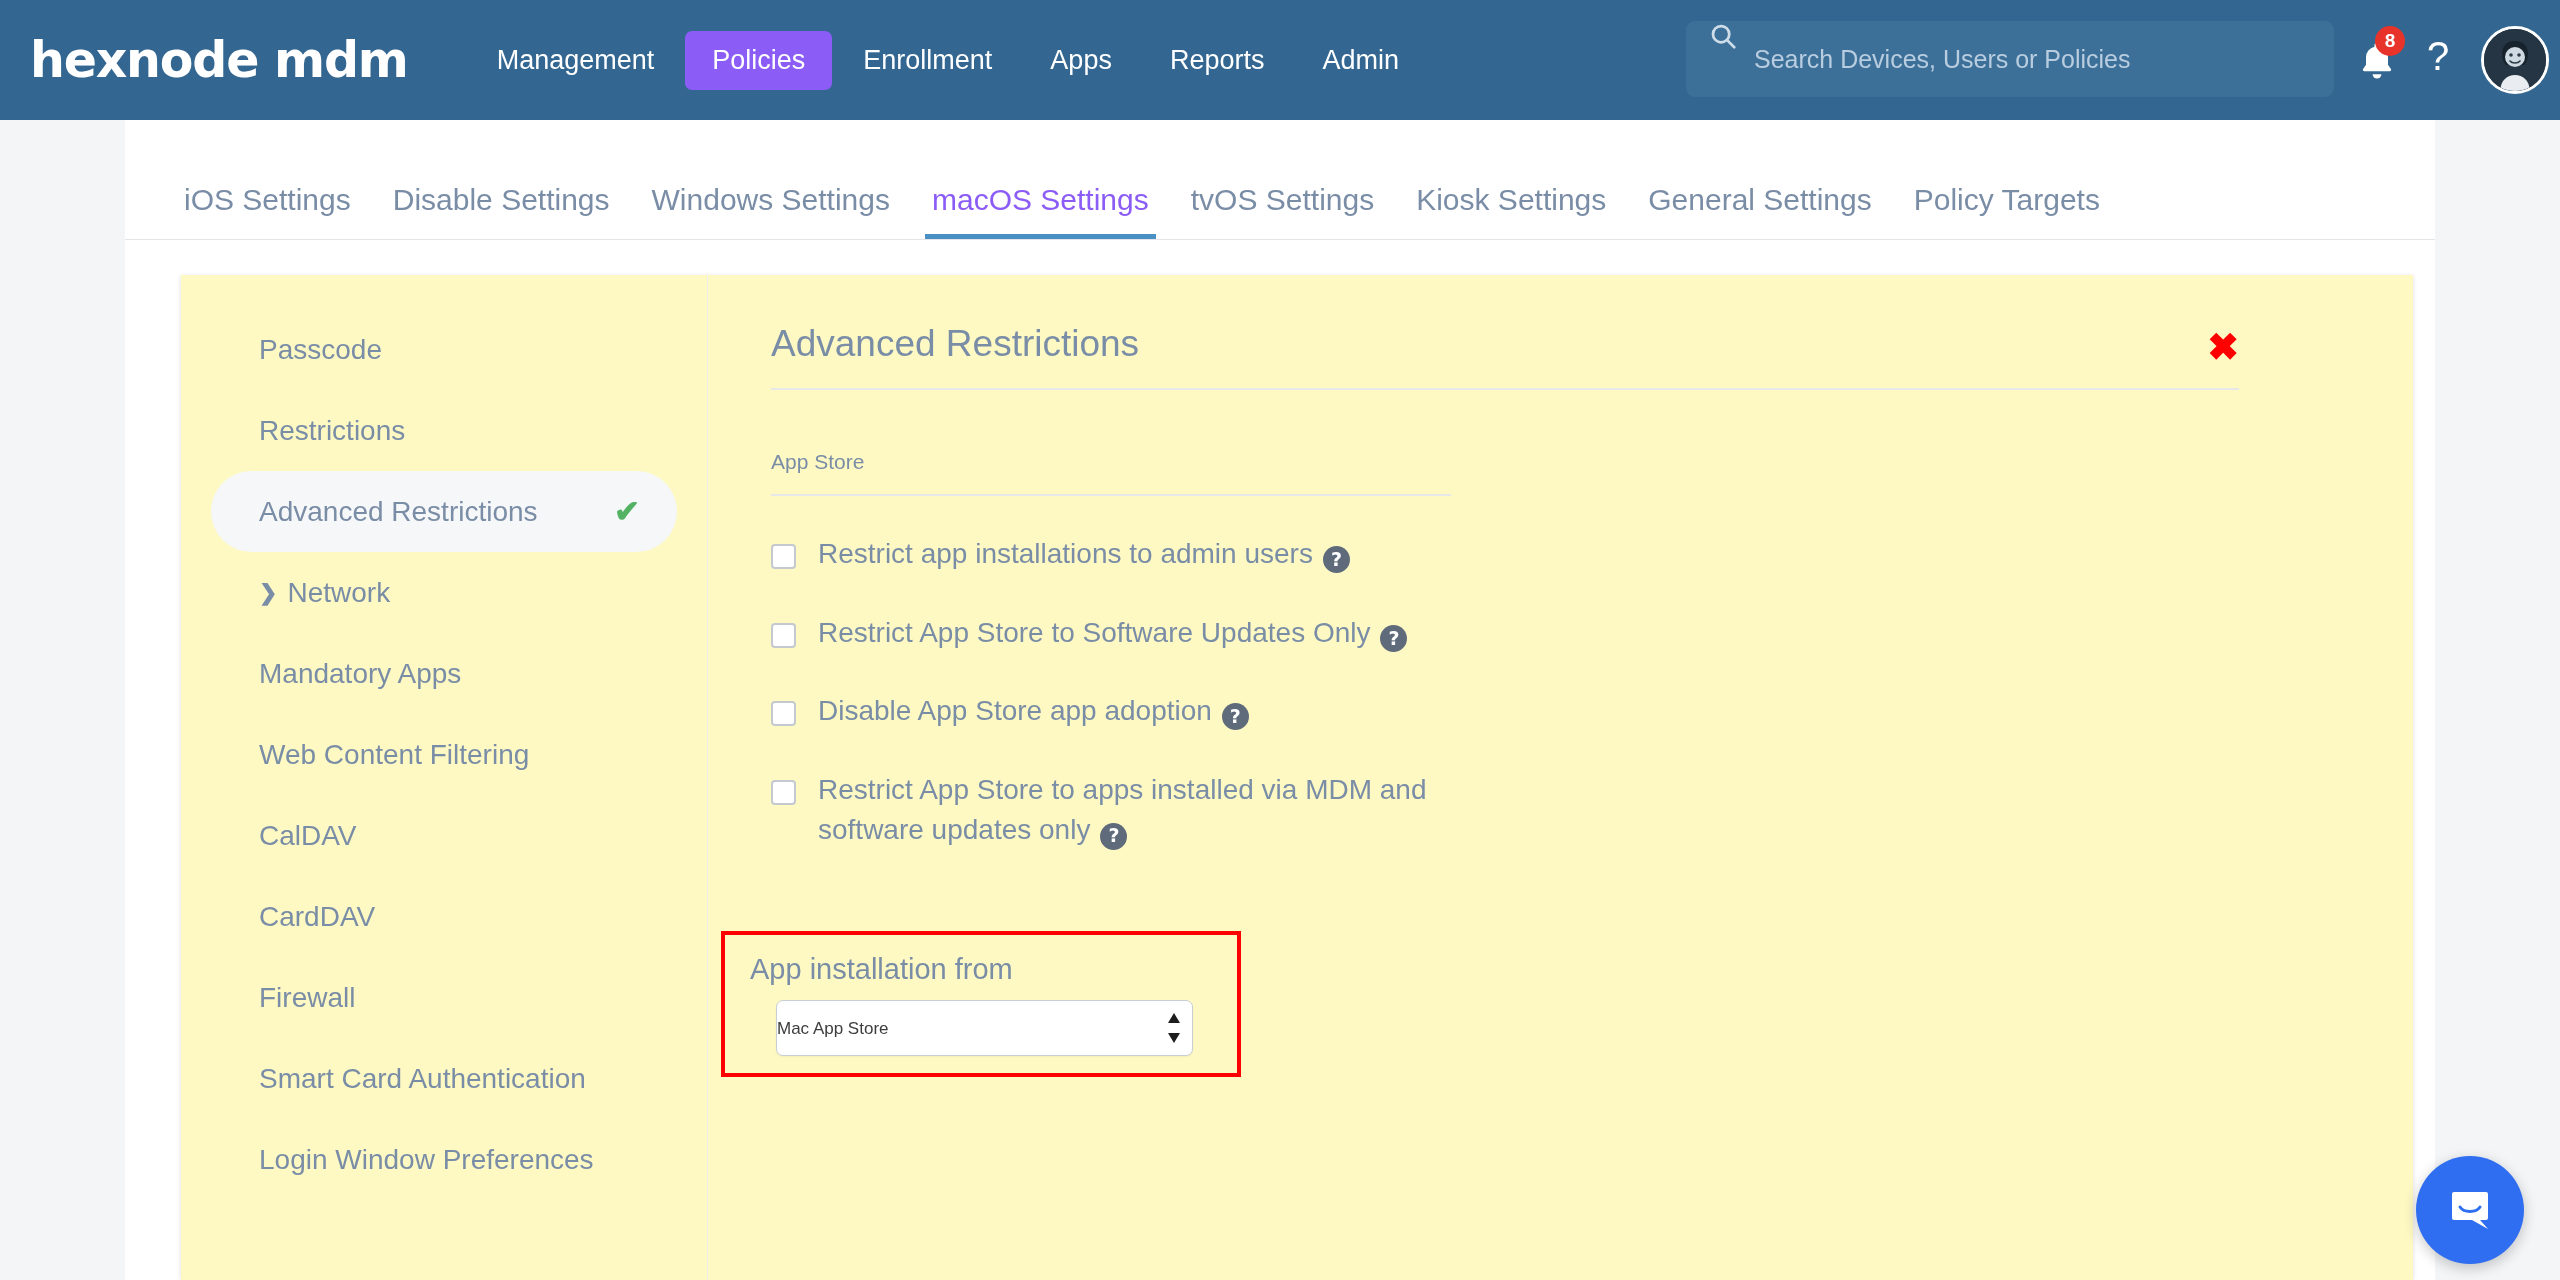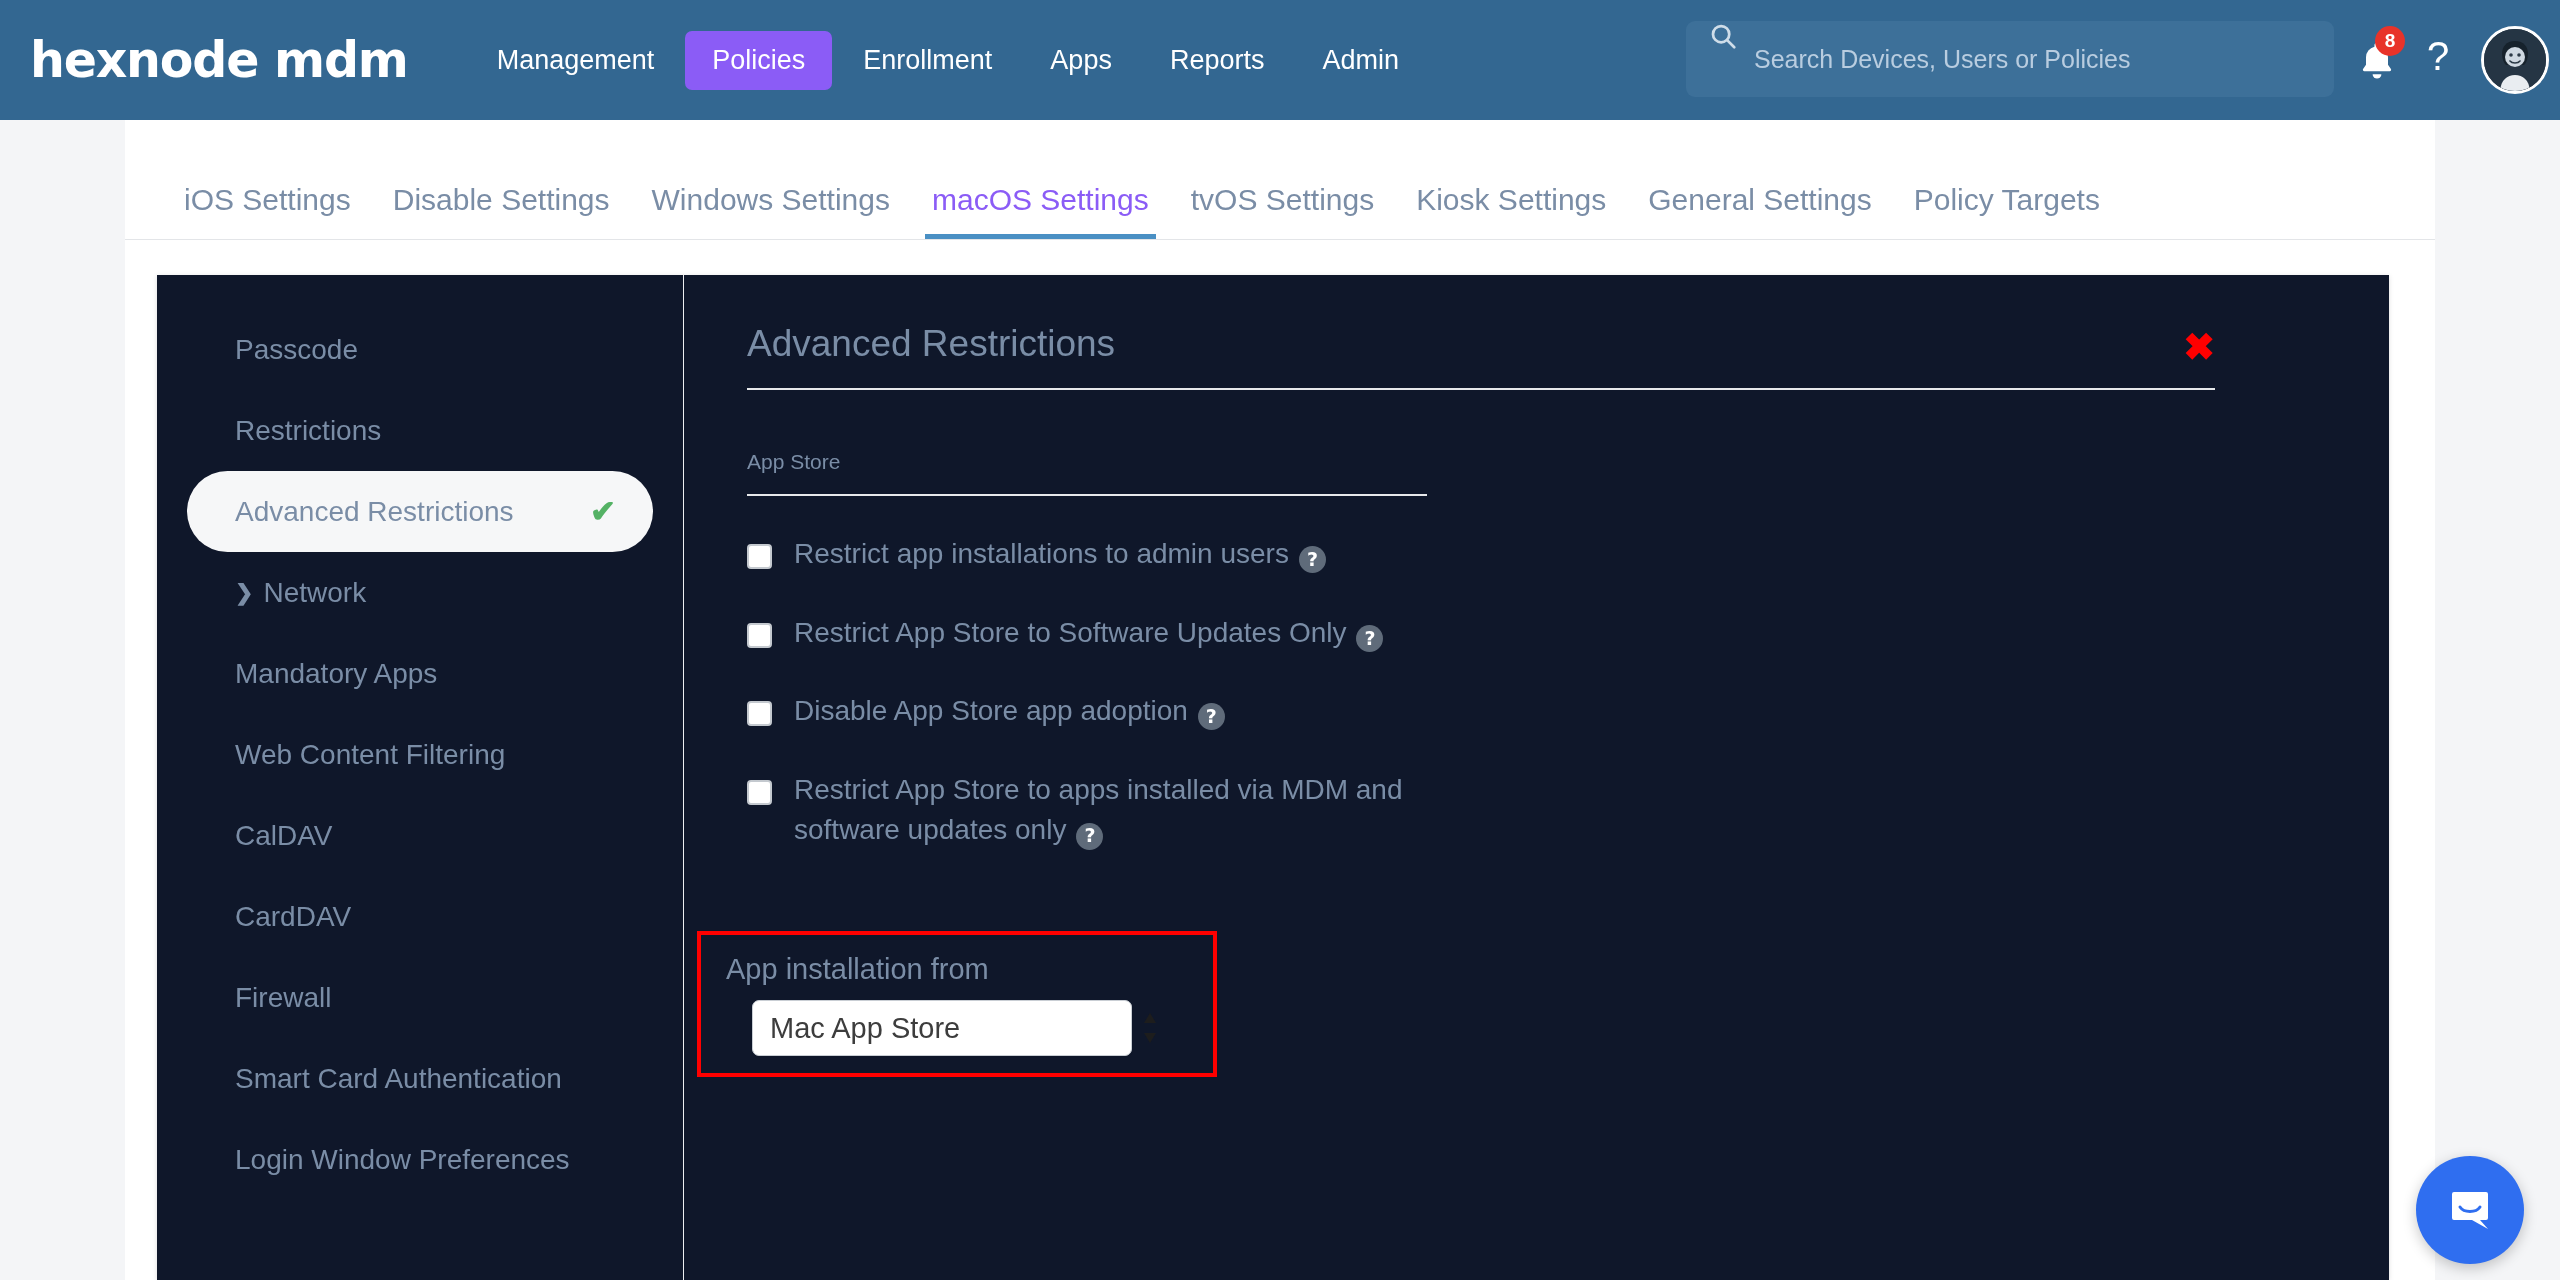--- a/index.html
+++ b/index.html
@@ -159,24 +159,24 @@
     position: absolute;
     left: 14px; right: 14px;
     bottom: 0;
     height: 5px;
     background: #4a90c4;
   }
 
   
   .card {
     position: absolute;
-    top: 155px; left: 32px;
+    top: 155px; left: 56px;
     width: 2232px;
     height: 1005px;
-    background: #0f172a;
+    background: #fef9c3;
     box-shadow: 0 1px 5px rgba(0,0,0,0.13);
     display: flex;
   }
 
   
   .sidebar {
     width: 527px;
     height: 1005px;
     border-right: 1px solid #eceef0;
     padding-top: 34px;
@@ -300,28 +300,27 @@
     color: #7a8da6;
     margin: 18px 0 0 25px;
   }
   .select-wrap {
     position: relative;
     margin: 14px 0 0 51px;
     width: 424px;
     height: 56px;
   }
   .sel {
-    width: 380px;
+    width: 417px;
     height: 56px;
     border: 1px solid #c9ced4;
     border-radius: 7px;
     background: #ffffff;
-    font-size: 29px;
+    font-size: 17px;
     color: #3d3d3d;
-    padding-left: 17px;
     font-family: "Liberation Sans", sans-serif;
     appearance: none;
     -webkit-appearance: none;
     cursor: pointer;
     box-shadow: 0 1px 2px rgba(0,0,0,0.05);
   }
   .stepper {
     position: absolute;
     right: 18px; top: 11px;
     width: 16px; height: 34px;

